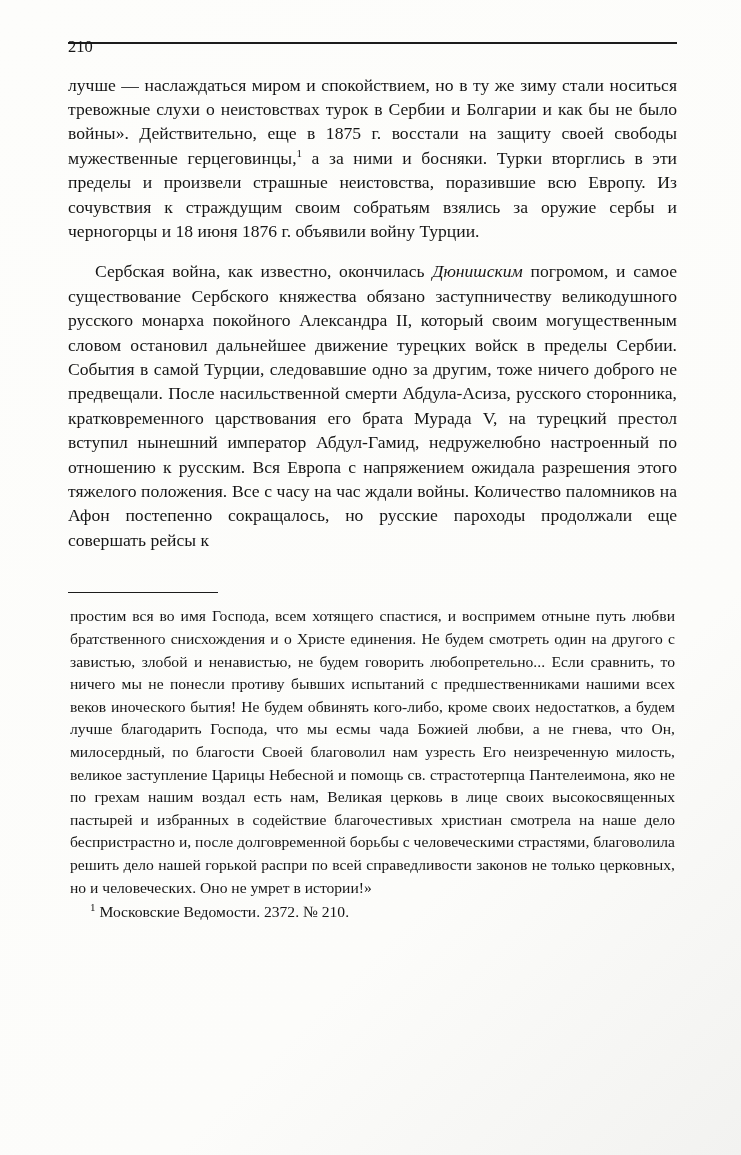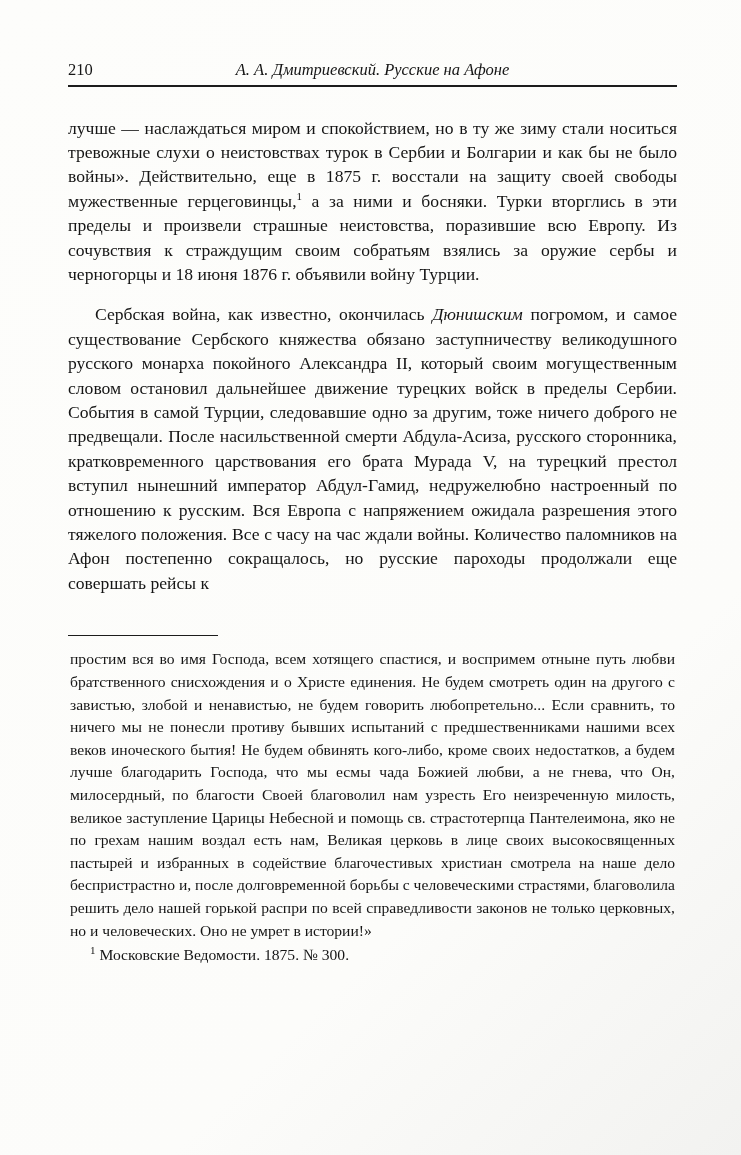--- a/index.html
+++ b/index.html
@@ -9,21 +9,21 @@
   }
   .page {
     position: relative;
     width: 741px;
     height: 1155px;
     margin: 0 auto;
     box-sizing: border-box;
     background: linear-gradient(135deg, #fdfdfb 0%, #fcfcfa 70%, #f2f2f0 100%);
     color: #151515;
     font-family: "Liberation Serif", "DejaVu Serif", serif;
-    padding: 60px 64px 0 68px;
+    padding: 37px 64px 0 68px;
     overflow: hidden;
   }
   .page-header {
     position: relative;
     text-align: center;
     font-size: 16.5px;
     line-height: 20px;
   }
   .page-number {
     position: absolute;
@@ -75,30 +75,29 @@
     text-indent: 20px;
   }
 </style>
 </head>
 <body>
 
 <div class="page">
 
   <header class="page-header">
     <span class="page-number">210</span>
-    <span class="running-title">А. А. Дмитриевский. Русские на Афоне</span>
   </header>
 
   <div class="header-rule"></div>
 
   <main class="body-text">
     <p class="para"><span>лучше — наслаждаться миром и спокойствием, но в ту же зиму стали носиться тревожные слухи о неистовствах турок в Сербии и Болгарии и как бы не было войны». Действительно, еще в 1875 г. восстали на защиту своей свободы мужественные герцеговинцы,</span><sup>1</sup><span> а за ними и босняки. Турки вторглись в эти пределы и произвели страшные неистовства, поразившие всю Европу. Из сочувствия к страждущим своим собратьям взялись за оружие сербы и черногорцы и 18 июня 1876 г. объявили войну Турции.</span></p>
     <p class="para indent"><span>Сербская война, как известно, окончилась </span><i>Дюнишским</i><span> погромом, и самое существование Сербского княжества обязано заступничеству великодушного русского монарха покойного Александра II, который своим могущественным словом остановил дальнейшее движение турецких войск в пределы Сербии. События в самой Турции, следовавшие одно за другим, тоже ничего доброго не предвещали. После насильственной смерти Абдула-Асиза, русского сторонника, кратковременного царствования его брата Мурада V, на турецкий престол вступил нынешний император Абдул-Гамид, недружелюбно настроенный по отношению к русским. Вся Европа с напряжением ожидала разрешения этого тяжелого положения. Все с часу на час ждали войны. Количество паломников на Афон постепенно сокращалось, но русские пароходы продолжали еще совершать рейсы к</span></p>
   </main>
 
   <div class="footnote-rule"></div>
 
   <section class="footnote">
     <p class="fn-cont">простим вся во имя Господа, всем хотящего спастися, и воспримем отныне путь любви братственного снисхождения и о Христе единения. Не будем смотреть один на другого с завистью, злобой и ненавистью, не будем говорить любопретельно... Если сравнить, то ничего мы не понесли противу бывших испытаний с предшественниками нашими всех веков иноческого бытия! Не будем обвинять кого-либо, кроме своих недостатков, а будем лучше благодарить Господа, что мы есмы чада Божией любви, а не гнева, что Он, милосердный, по благости Своей благоволил нам узресть Его неизреченную милость, великое заступление Царицы Небесной и помощь св. страстотерпца Пантелеимона, яко не по грехам нашим воздал есть нам, Великая церковь в лице своих высокосвященных пастырей и избранных в содействие благочестивых христиан смотрела на наше дело беспристрастно и, после долговременной борьбы с человеческими страстями, благоволила решить дело нашей горькой распри по всей справедливости законов не только церковных, но и человеческих. Оно не умрет в истории!»</p>
-    <p class="fn-ref"><sup>1</sup><span> Московские Ведомости. 1875. № 300.</span></p>
+    <p class="fn-ref"><sup>1</sup><span> Московские Ведомости. 2372. № 210.</span></p>
   </section>
 
 </div>
 
 </body></html>

